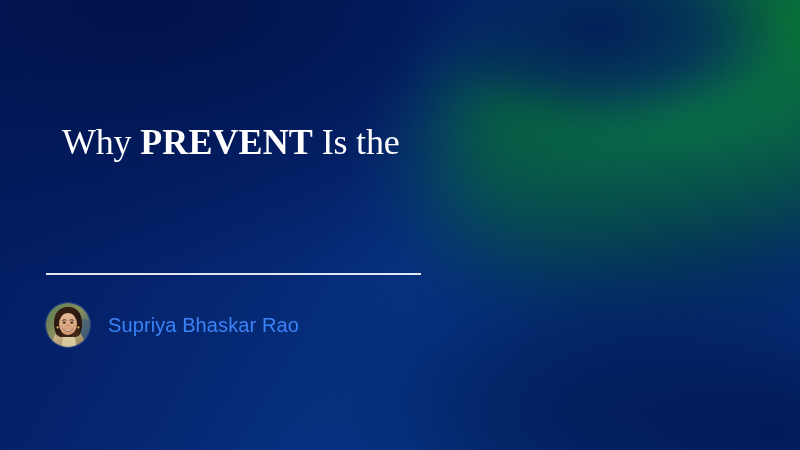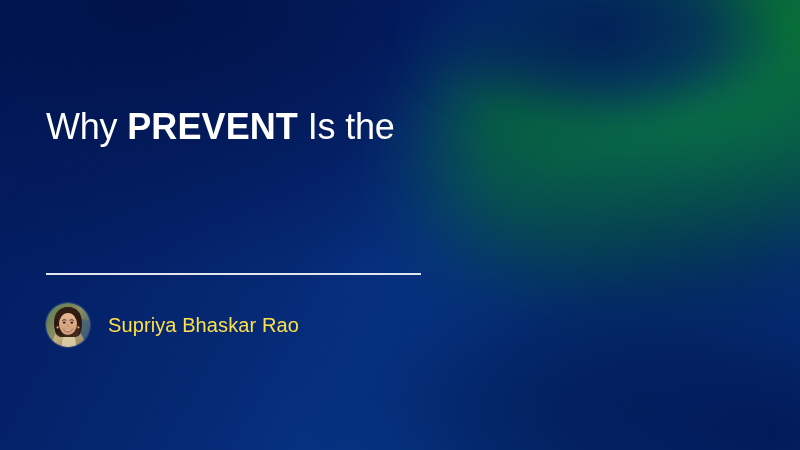--- a/index.html
+++ b/index.html
@@ -118,27 +118,28 @@
     left: 46px;
     top: 0;
     width: 560px;
     height: 100%;
   }
 
   .title {
     position: absolute;
     top: 102px;
     left: 0;
-    margin: 0;
+    margin: 16px;
     color: #ffffff;
     font-size: 36px;
     line-height: 49px;
     font-weight: 400;
     letter-spacing: -0.2px;
     white-space: nowrap;
+    font-family: Liberation Serif, serif;
   }
   .title .em {
     font-weight: 700;
     letter-spacing: 0.1px;
   }
   .title-line { display: block; }
 
   .divider {
     position: absolute;
     left: 0;
@@ -164,21 +165,21 @@
     border-radius: 50%;
     overflow: hidden;
     position: relative;
     flex: 0 0 auto;
     background: #1d3f7a;
     box-shadow: 0 0 0 1px rgba(255,255,255,0.16);
   }
   .avatar svg { display: block; width: 100%; height: 100%; }
 
   .author-name {
-    color: #fde047;
+    color: #3b82f6;
     font-size: 20px;
     font-weight: 400;
     line-height: 1;
     letter-spacing: 0.1px;
     white-space: nowrap;
   }
 </style>
 </head>
 <body>
 

